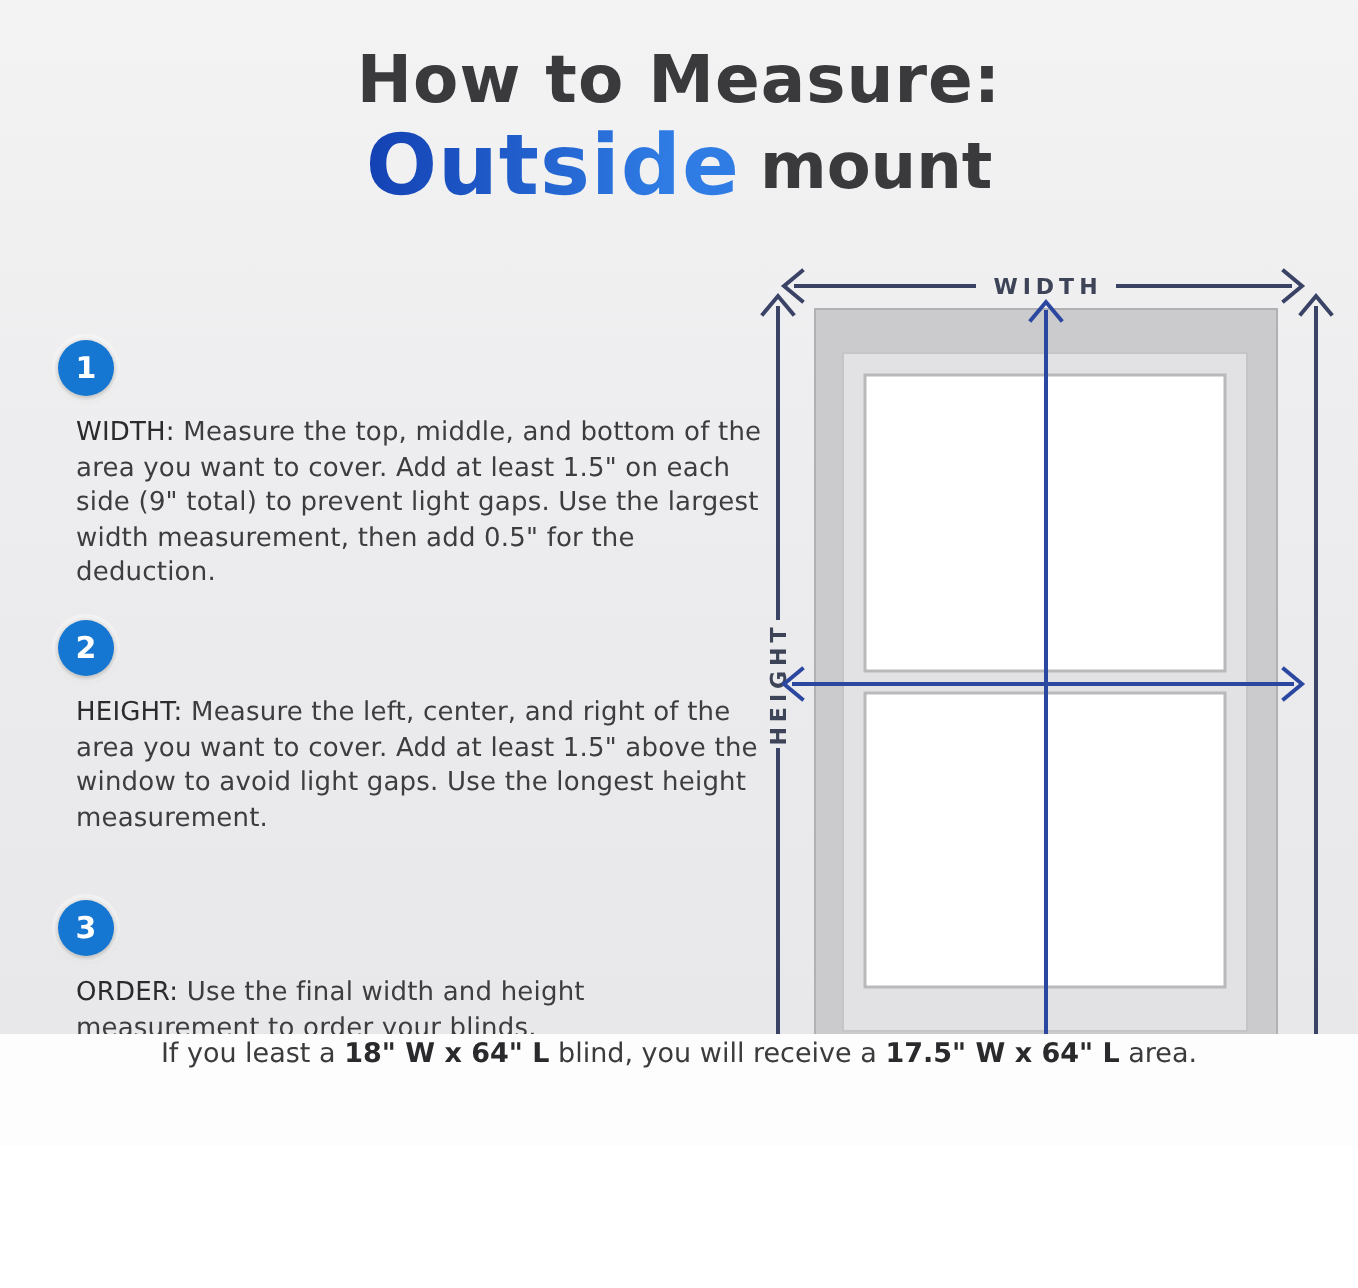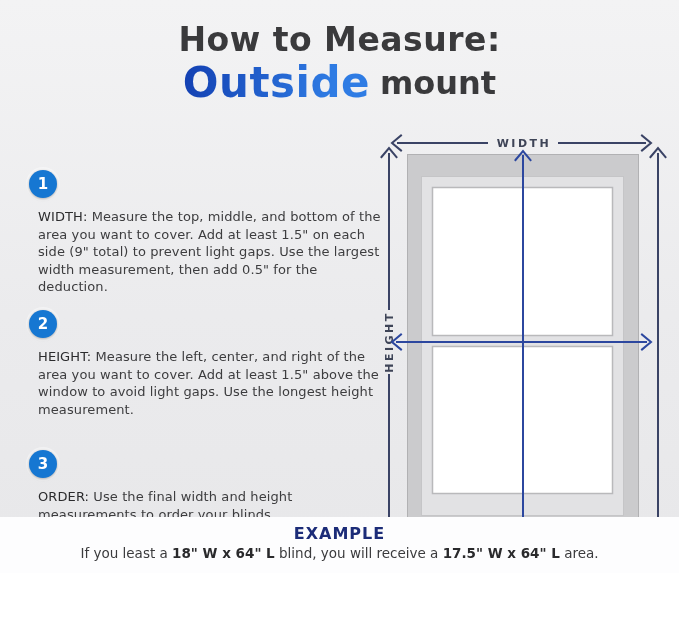--- a/index.html
+++ b/index.html
@@ -99,21 +99,21 @@
     <div class="step-text">
       <span class="step-label">HEIGHT:</span>
       <span>Measure the left, center, and right of the area you want to cover. Add at least 1.5" above the window to avoid light gaps. Use the longest height measurement.</span>
     </div>
   </div>
 
   <div class="step step-3">
     <div class="step-badge">3</div>
     <div class="step-text">
       <span class="step-label">ORDER:</span>
-      <span>Use the final width and height measurements to order your blinds.</span>
+      <span>Use the final width and height measurement to order your blinds.</span>
     </div>
   </div>
 
   <svg class="diagram" viewBox="0 0 300 470">
 
     <rect class="casing" x="32.5" y="29.5" width="231" height="383"></rect>
     <rect class="inner-frame" x="46.5" y="51.5" width="202" height="339"></rect>
     <rect class="pane" x="57.5" y="62.5" width="180" height="148"></rect>
     <rect class="pane" x="57.5" y="221.5" width="180" height="147"></rect>
 
@@ -152,17 +152,16 @@
     </g>
 
     <g>
       <line class="mline-inner" x1="22" y1="217" x2="271" y2="217"></line>
       <polyline class="mline-inner" points="26,209.5 17,217 26,224.5"></polyline>
       <polyline class="mline-inner" points="267,209.5 276,217 267,224.5"></polyline>
     </g>
   </svg>
 
   <div class="example-band">
-    <div class="example-heading">EXAMPLE</div>
     <div class="example-text"><span>If you least a </span><span class="example-bold">18" W x 64" L</span><span> blind, you will receive a </span><span class="example-bold">17.5" W x 64" L</span><span> area.</span></div>
   </div>
 
 </div>
 
 </body></html>

